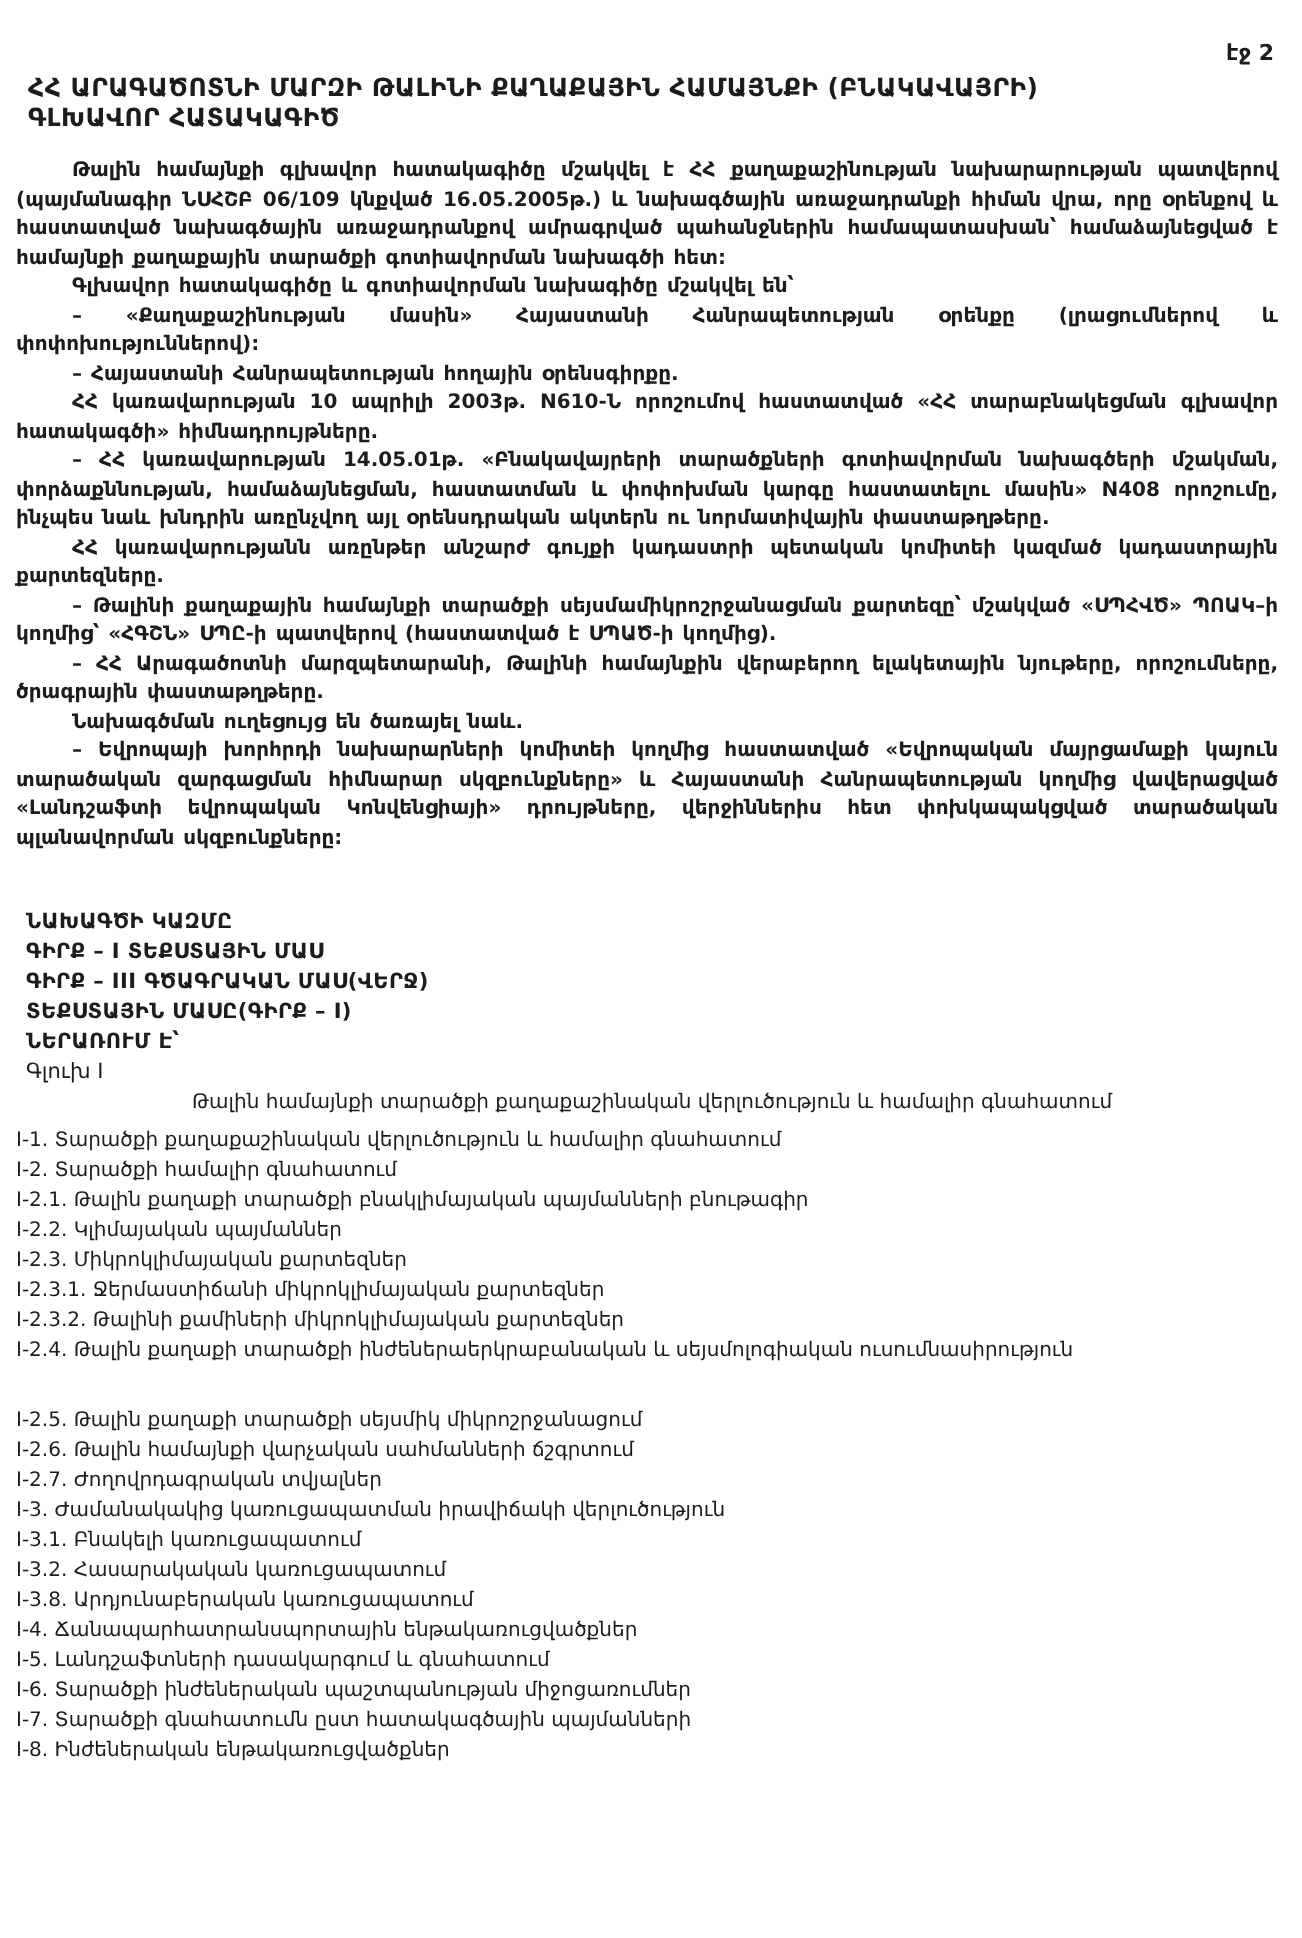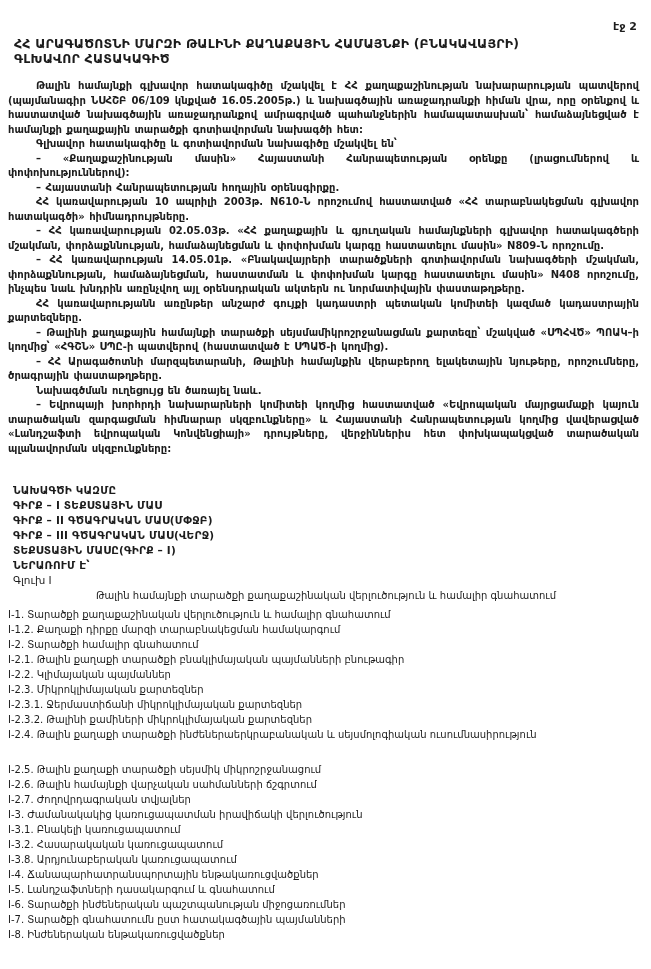--- a/index.html
+++ b/index.html
@@ -74,58 +74,55 @@
       <p>Թալին համայնքի գլխավոր հատակագիծը մշակվել է ՀՀ քաղաքաշինության նախարարության պատվերով (պայմանագիր ՆՍՀՇԲ 06/109 կնքված 16.05.2005թ.) և նախագծային առաջադրանքի հիման վրա, որը օրենքով և հաստատված նախագծային առաջադրանքով ամրագրված պահանջներին համապատասխան՝ համաձայնեցված է համայնքի քաղաքային տարածքի գոտիավորման նախագծի հետ:</p>
 
       <p>Գլխավոր հատակագիծը և գոտիավորման նախագիծը մշակվել են՝</p>
 
       <p>– «Քաղաքաշինության մասին» Հայաստանի Հանրապետության օրենքը (լրացումներով և փոփոխություններով):</p>
 
       <p>– Հայաստանի Հանրապետության հողային օրենսգիրքը.</p>
 
       <p>ՀՀ կառավարության 10 ապրիլի 2003թ. N610-Ն որոշումով հաստատված «ՀՀ տարաբնակեցման գլխավոր հատակագծի» հիմնադրույթները.</p>
 
-      <p>– ՀՀ կառավարության 02.05.03թ. «ՀՀ քաղաքային և գյուղական համայնքների գլխավոր հատակագծերի մշակման, փորձաքննության, համաձայնեցման և փոփոխման կարգը հաստատելու մասին» N809-Ն որոշումը.</p>
 
       <p>– ՀՀ կառավարության 14.05.01թ. «Բնակավայրերի տարածքների գոտիավորման նախագծերի մշակման, փորձաքննության, համաձայնեցման, հաստատման և փոփոխման կարգը հաստատելու մասին» N408 որոշումը, ինչպես նաև խնդրին առընչվող այլ օրենսդրական ակտերն ու նորմատիվային փաստաթղթերը.</p>
 
       <p>ՀՀ կառավարությանն առընթեր անշարժ գույքի կադաստրի պետական կոմիտեի կազմած կադաստրային քարտեզները.</p>
 
       <p>– Թալինի քաղաքային համայնքի տարածքի սեյսմամիկրոշրջանացման քարտեզը՝ մշակված «ՍՊՀՎԾ» ՊՈԱԿ–ի կողմից՝ «ՀԳՇՆ» ՍՊԸ-ի պատվերով (հաստատված է ՍՊԱԾ-ի կողմից).</p>
 
       <p>– ՀՀ Արագածոտնի մարզպետարանի, Թալինի համայնքին վերաբերող ելակետային նյութերը, որոշումները, ծրագրային փաստաթղթերը.</p>
 
       <p>Նախագծման ուղեցույց են ծառայել նաև.</p>
 
       <p>– Եվրոպայի խորհրդի նախարարների կոմիտեի կողմից հաստատված «Եվրոպական մայրցամաքի կայուն տարածական զարգացման հիմնարար սկզբունքները» և Հայաստանի Հանրապետության կողմից վավերացված «Լանդշաֆտի եվրոպական Կոնվենցիայի» դրույթները, վերջիններիս հետ փոխկապակցված տարածական պլանավորման սկզբունքները:</p>
     </div>
 
   <div class="composition">
     <div class="caps">ՆԱԽԱԳԾԻ ԿԱԶՄԸ</div>
     <div class="books">
 
         <div>ԳԻՐՔ – I   ՏԵՔՍՏԱՅԻՆ ՄԱՍ</div>
 
-        <div>ԳԻՐՔ – II   ԳԾԱԳՐԱԿԱՆ ՄԱՍ(ՄՓՋԲ)</div>
 
         <div>ԳԻՐՔ – III   ԳԾԱԳՐԱԿԱՆ ՄԱՍ(ՎԵՐՋ)</div>
       </div>
     <div class="caps">ՏԵՔՍՏԱՅԻՆ ՄԱՍԸ(ԳԻՐՔ – I)</div>
     <div class="caps">ՆԵՐԱՌՈՒՄ Է՝</div>
     <div class="chapter-line">Գլուխ I</div>
     <div class="chapter-title">Թալին համայնքի տարածքի քաղաքաշինական վերլուծություն և համալիր գնահատում</div>
   </div>
 
   <div class="toc">
     <div>
 
         <div>I-1. Տարածքի քաղաքաշինական վերլուծություն և համալիր գնահատում</div>
 
 
-        <div>I-1.2. Քաղաքի դիրքը մարզի տարաբնակեցման համակարգում</div>
 
 
         <div>I-2. Տարածքի համալիր գնահատում</div>
 
         <div>I-2.1. Թալին քաղաքի տարածքի բնակլիմայական պայմանների բնութագիր</div>
 
         <div>I-2.2. Կլիմայական պայմաններ</div>
 
         <div>I-2.3. Միկրոկլիմայական քարտեզներ</div>
 

